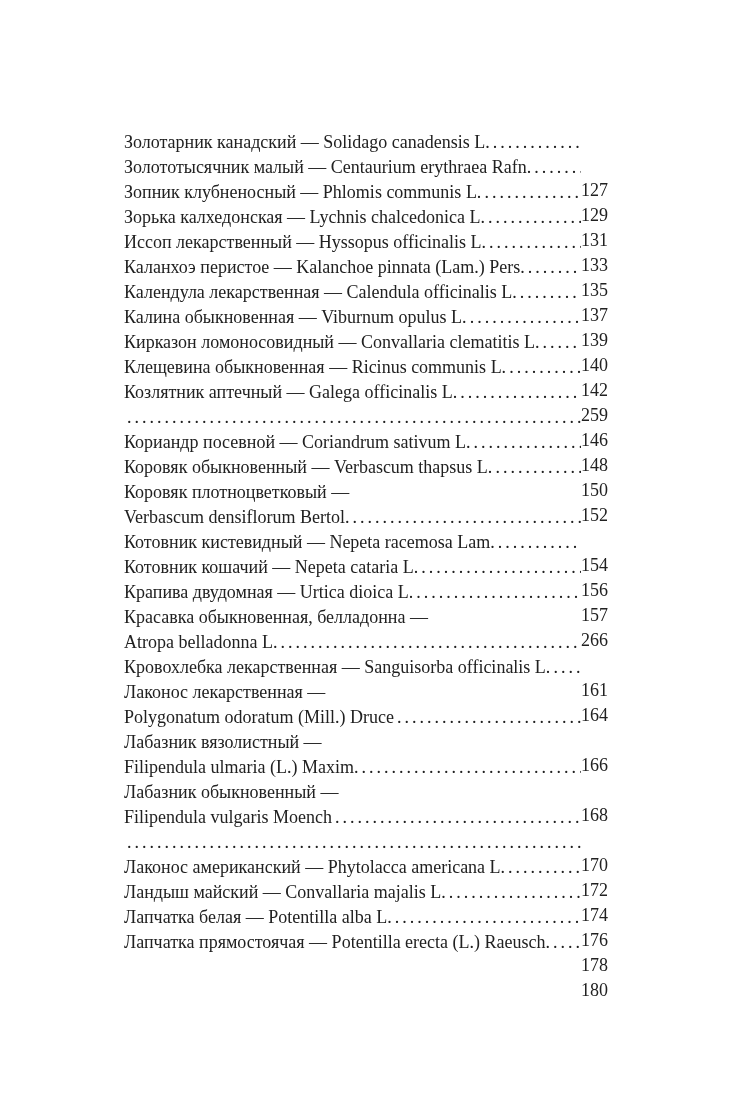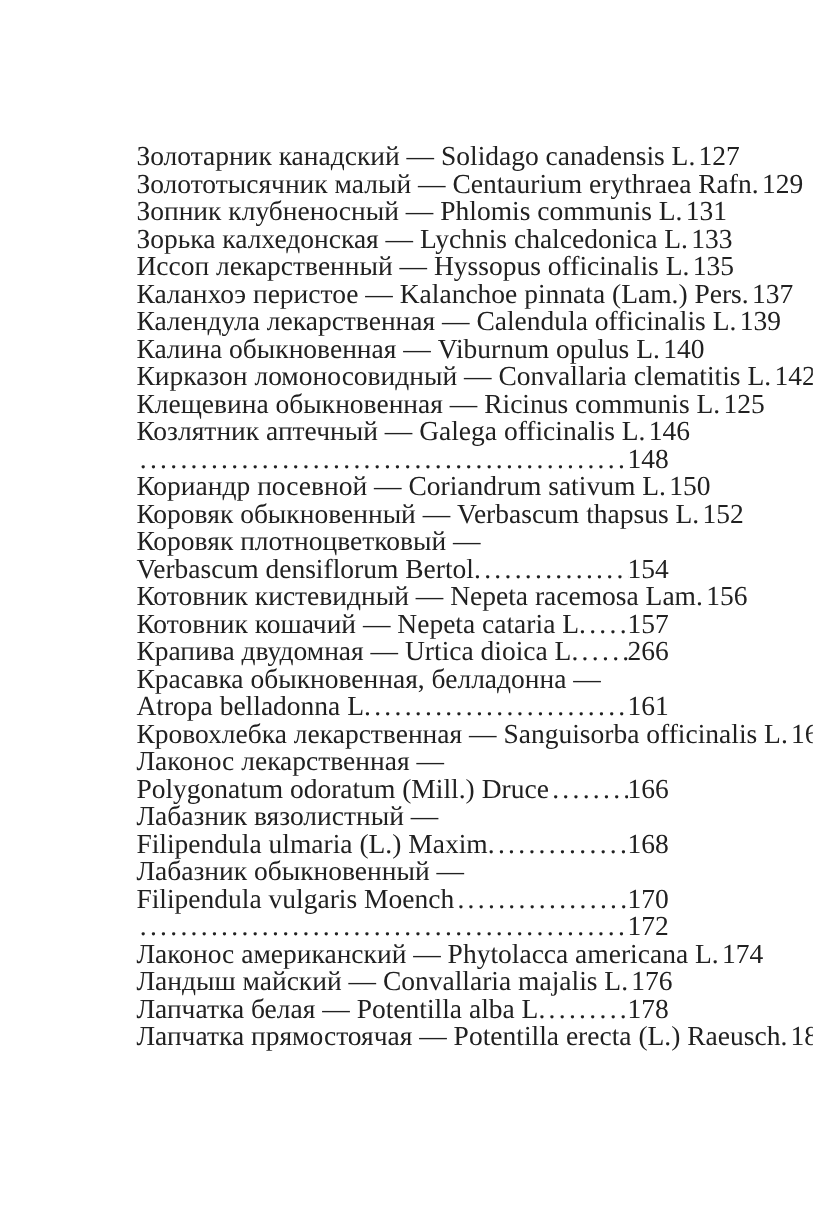--- a/index.html
+++ b/index.html
@@ -23,41 +23,42 @@
     position: absolute;
     left: 124px;
     top: 130px;
     width: 484px;
   }
   .toc-line {
     display: flex;
     align-items: flex-start;
     height: 25px;
     line-height: 25px;
-    font-size: 25px;
+    font-size: 18px;
     white-space: nowrap;
   }
   .entry-text {
     flex: 0 0 auto;
   }
   .leader {
     flex: 1 1 0;
     min-width: 0;
     overflow: hidden;
     white-space: nowrap;
     padding-left: 3px;
   }
   .leader::after {
     content: "....................................................................................................";
     letter-spacing: 3px;
     color: var(--fg);
   }
   .page-num {
     flex: 0 0 auto;
     text-align: right;
+    margin-top: 48px;
   }
 </style>
 </head>
 <body>
 
 <div class="book-page">
   <div class="toc" id="toc">
       <div class="toc-line">
     <span class="entry-text">Золотарник канадский — Solidago canadensis L.</span>
     <span class="leader"></span>
@@ -99,21 +100,21 @@
     <span class="page-num">140</span>
   </div>
       <div class="toc-line">
     <span class="entry-text">Кирказон ломоносовидный — Convallaria clematitis L.</span>
     <span class="leader"></span>
     <span class="page-num">142</span>
   </div>
       <div class="toc-line">
     <span class="entry-text">Клещевина обыкновенная — Ricinus communis L.</span>
     <span class="leader"></span>
-    <span class="page-num">125</span>
+    <span class="page-num">259</span>
   </div>
       <div class="toc-line">
     <span class="entry-text">Козлятник аптечный — Galega officinalis L.</span>
     <span class="leader"></span>
     <span class="page-num">146</span>
   </div>
       <div class="toc-line">
     <span class="leader"></span>
     <span class="page-num">148</span>
   </div>

